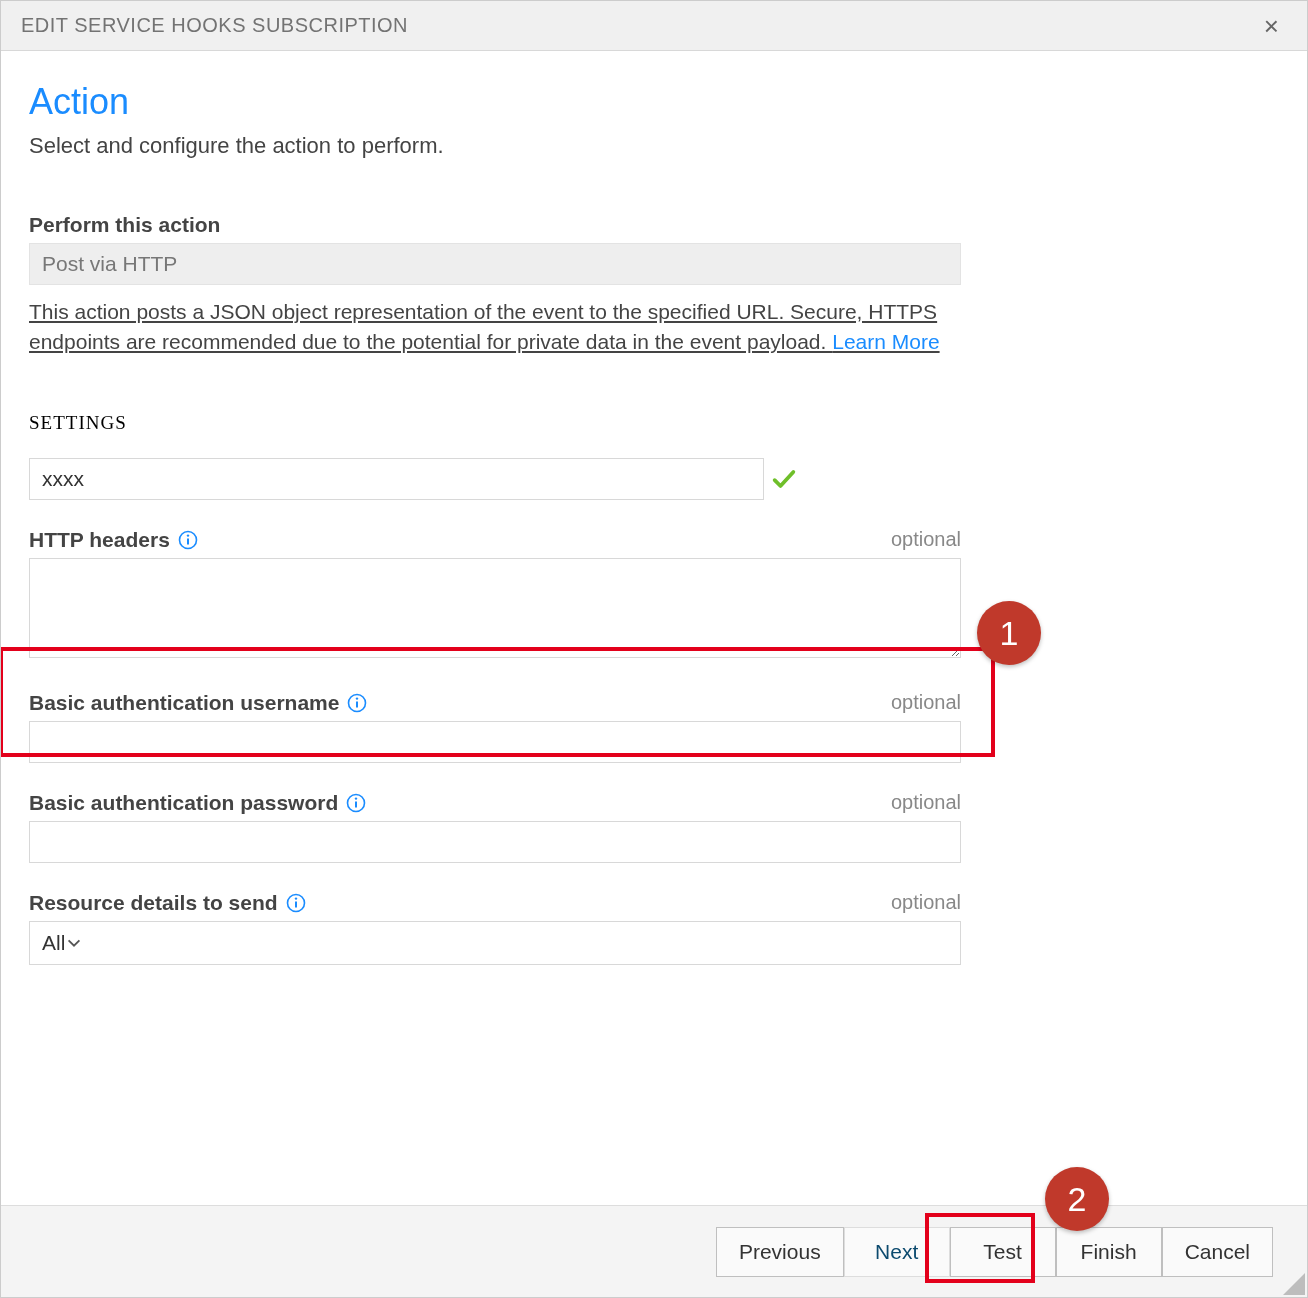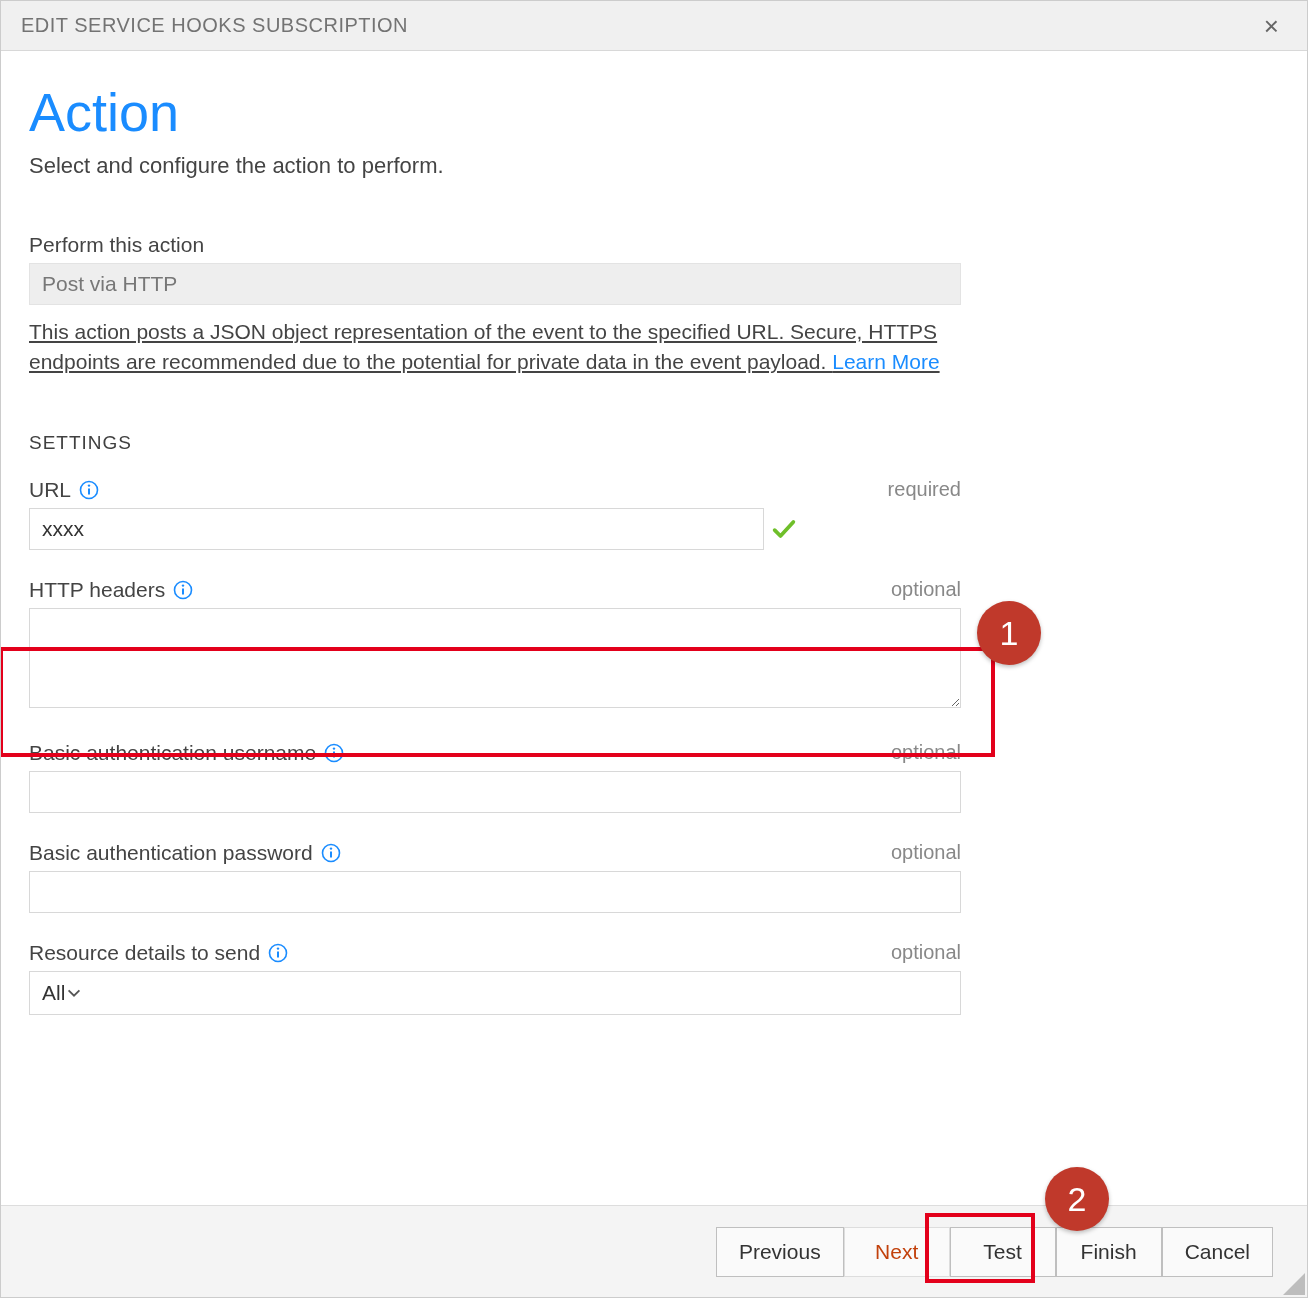--- a/index.html
+++ b/index.html
@@ -47,46 +47,47 @@
     overflow-y: scroll;
     padding: 30px 28px 40px 28px;
   }
   .content-wrap::-webkit-scrollbar { width: 26px; }
   .content-wrap::-webkit-scrollbar-track { background: #f1f1f1; }
   .content-wrap::-webkit-scrollbar-thumb { background: #c6c6c6; }
   .content-wrap::-webkit-scrollbar-button { background: #f1f1f1; height: 26px; }
   h1.page-title {
     color: #1a8cff;
     font-weight: 300;
-    font-size: 54px;
+    font-size: 36px;
     margin: 0 0 10px 0;
   }
   .subtitle {
     color: #444;
     font-size: 22px;
     margin-bottom: 54px;
   }
   .field-block { margin-bottom: 28px; width: 932px; position: relative; }
   .field-label { color: #444; font-size: 21px; margin-bottom: 6px; display: flex; align-items: center; justify-content: space-between; }
-  .label-left { display: flex; align-items: center; gap: 8px; }
+  .label-left { display: flex; align-items: center; gap: 8px; font-weight: bold; }
   .hint { color: #888; font-size: 20px; }
   .readonly-box {
     background: #eee;
     border: 1px solid #e3e3e3;
     color: #777;
     padding: 8px 12px;
     font-size: 21px;
   }
   .desc { color: #444; font-size: 21px; line-height: 1.45; margin-top: 12px; text-decoration: underline; }
   .desc a { color: #1a8cff; text-decoration: none; cursor: pointer; }
   .section-head {
     font-size: 19px;
     letter-spacing: 1px;
-    color: #404040;
+    color: #000000;
     margin: 54px 0 24px 0;
+    font-family: Liberation Serif, serif;
   }
   .input-row { position: relative; }
   input.text-input, textarea.text-area, .select-box {
     width: 100%;
     border: 1px solid #d8d8d8;
     background: #fff;
     font-family: inherit;
     font-size: 21px;
     color: #333;
     padding: 8px 12px;
@@ -141,21 +142,21 @@
   .btn {
     min-width: 106px;
     height: 50px;
     border: 1px solid #bfbfbf;
     background: #fafafa;
     font-size: 21px;
     color: #333;
     cursor: pointer;
     padding: 0 22px;
   }
-  .btn.disabled { color: #c2410c; border-color: #ddd; cursor: default; }
+  .btn.disabled { color: #0c4a6e; border-color: #ddd; cursor: default; }
   .resize-grip {
     position: absolute;
     right: 2px; bottom: 2px;
     width: 22px; height: 22px;
     cursor: nwse-resize;
   }
   .resize-grip::before {
     content: "";
     position: absolute; right: 0; bottom: 0;
     width: 0; height: 0;
@@ -187,31 +188,20 @@
       </div>
       <div class="readonly-box">Post via HTTP</div>
       <div class="desc">
         <span>This action posts a JSON object representation of the event to the specified URL. Secure, HTTPS endpoints are recommended due to the potential for private data in the event payload. </span><a>Learn More</a>
       </div>
     </div>
 
     <div class="section-head">SETTINGS</div>
 
     <div class="field-block" style="position:relative;">
-      <div class="field-label">
-        <span class="label-left">
-          <span>URL</span>
-          <svg class="info-icon" viewBox="0 0 20 20">
-              <circle cx="10" cy="10" r="8.5" fill="none" stroke="#1a8cff" stroke-width="1.6"></circle>
-              <rect x="9" y="8.5" width="2" height="6" fill="#1a8cff"></rect>
-              <circle cx="10" cy="5.6" r="1.2" fill="#1a8cff"></circle>
-            </svg>
-        </span>
-        <span class="hint">required</span>
-      </div>
       <div class="url-input-wrap input-row">
         <input class="text-input" type="text" value="xxxx" style="">
         <svg class="check-icon" viewBox="0 0 24 24">
             <path d="M4 13 L9 18 L20 6" fill="none" stroke="#6fbf2a" stroke-width="3.2" stroke-linecap="round" stroke-linejoin="round"></path>
           </svg>
       </div>
     </div>
 
     <div class="field-block">
       <div class="field-label">

